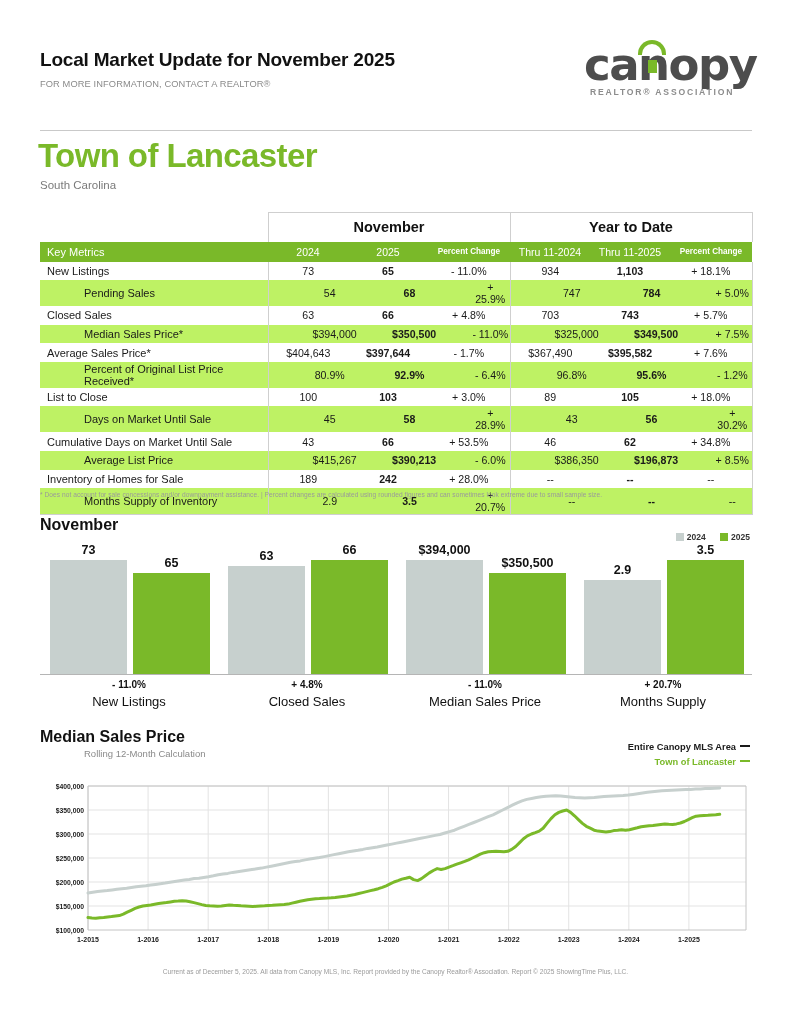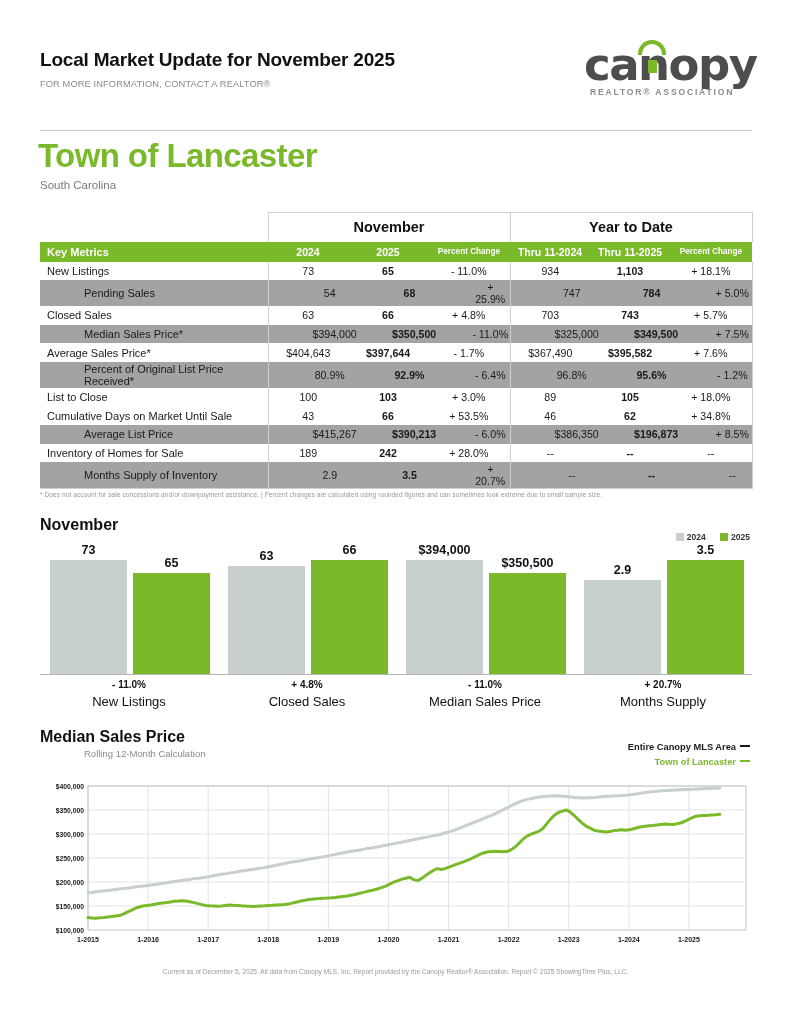--- a/index.html
+++ b/index.html
@@ -65,29 +65,29 @@
 
   thead .grp td {
     height:29px; font-size:14.5px; font-weight:bold; text-align:center;
     color:#111; background:#fff; vertical-align:middle;
   }
   .grp td.gsep { background:#fff; }
   .grp td.gbox { border:1px solid #cfcfcf; border-bottom:none; }
 
   thead .keys td {
     background:#7ab929; color:#fff; height:20px; vertical-align:middle;
-    font-size:10.5px; font-weight:bold; text-align:center;
+    font-size:10.5px; font-weight:normal; text-align:center;
   }
   thead .keys td.kmetric { text-align:left; padding-left:7px; font-size:11px; }
   thead .keys td.kpct { font-size:8.2px; font-weight:bold; }
 
   tbody tr { height:18.6px; }
   tbody td { font-size:10.6px; text-align:center; color:#1a1a1a; vertical-align:middle; }
   tbody td.metric { text-align:left; padding-left:7px; font-size:11px; }
-  tbody tr.alt td { background:#a3a3a3;padding-left:44px; }
+  tbody tr.alt td { background:#bef264;padding-left:44px; }
   tbody td.cur { font-weight:bold; }
   tbody td.vl { border-left:1px solid #cfcfcf; }
   tbody td.vr { border-right:1px solid #cfcfcf; }
   tbody tr:last-child td { border-bottom:1px solid #cfcfcf; }
 
   .note {
     position:absolute; left:40px; top:491px; width:712px;
     font-size:6.6px; color:#9a9a9a; letter-spacing:0.05px;
   }
 
@@ -249,20 +249,29 @@
             <td class="vr">- 1.2%</td>
           </tr>
           <tr>
             <td class="metric">List to Close</td>
             <td class="vl">100</td>
             <td class="cur">103</td>
             <td class="vr">+ 3.0%</td>
             <td class="vl">89</td>
             <td class="cur">105</td>
             <td class="vr">+ 18.0%</td>
+          </tr>
+          <tr class="alt">
+            <td class="metric">Days on Market Until Sale</td>
+            <td class="vl">45</td>
+            <td class="cur">58</td>
+            <td class="vr">+ 28.9%</td>
+            <td class="vl">43</td>
+            <td class="cur">56</td>
+            <td class="vr">+ 30.2%</td>
           </tr>
           <tr>
             <td class="metric">Cumulative Days on Market Until Sale</td>
             <td class="vl">43</td>
             <td class="cur">66</td>
             <td class="vr">+ 53.5%</td>
             <td class="vl">46</td>
             <td class="cur">62</td>
             <td class="vr">+ 34.8%</td>
           </tr>

